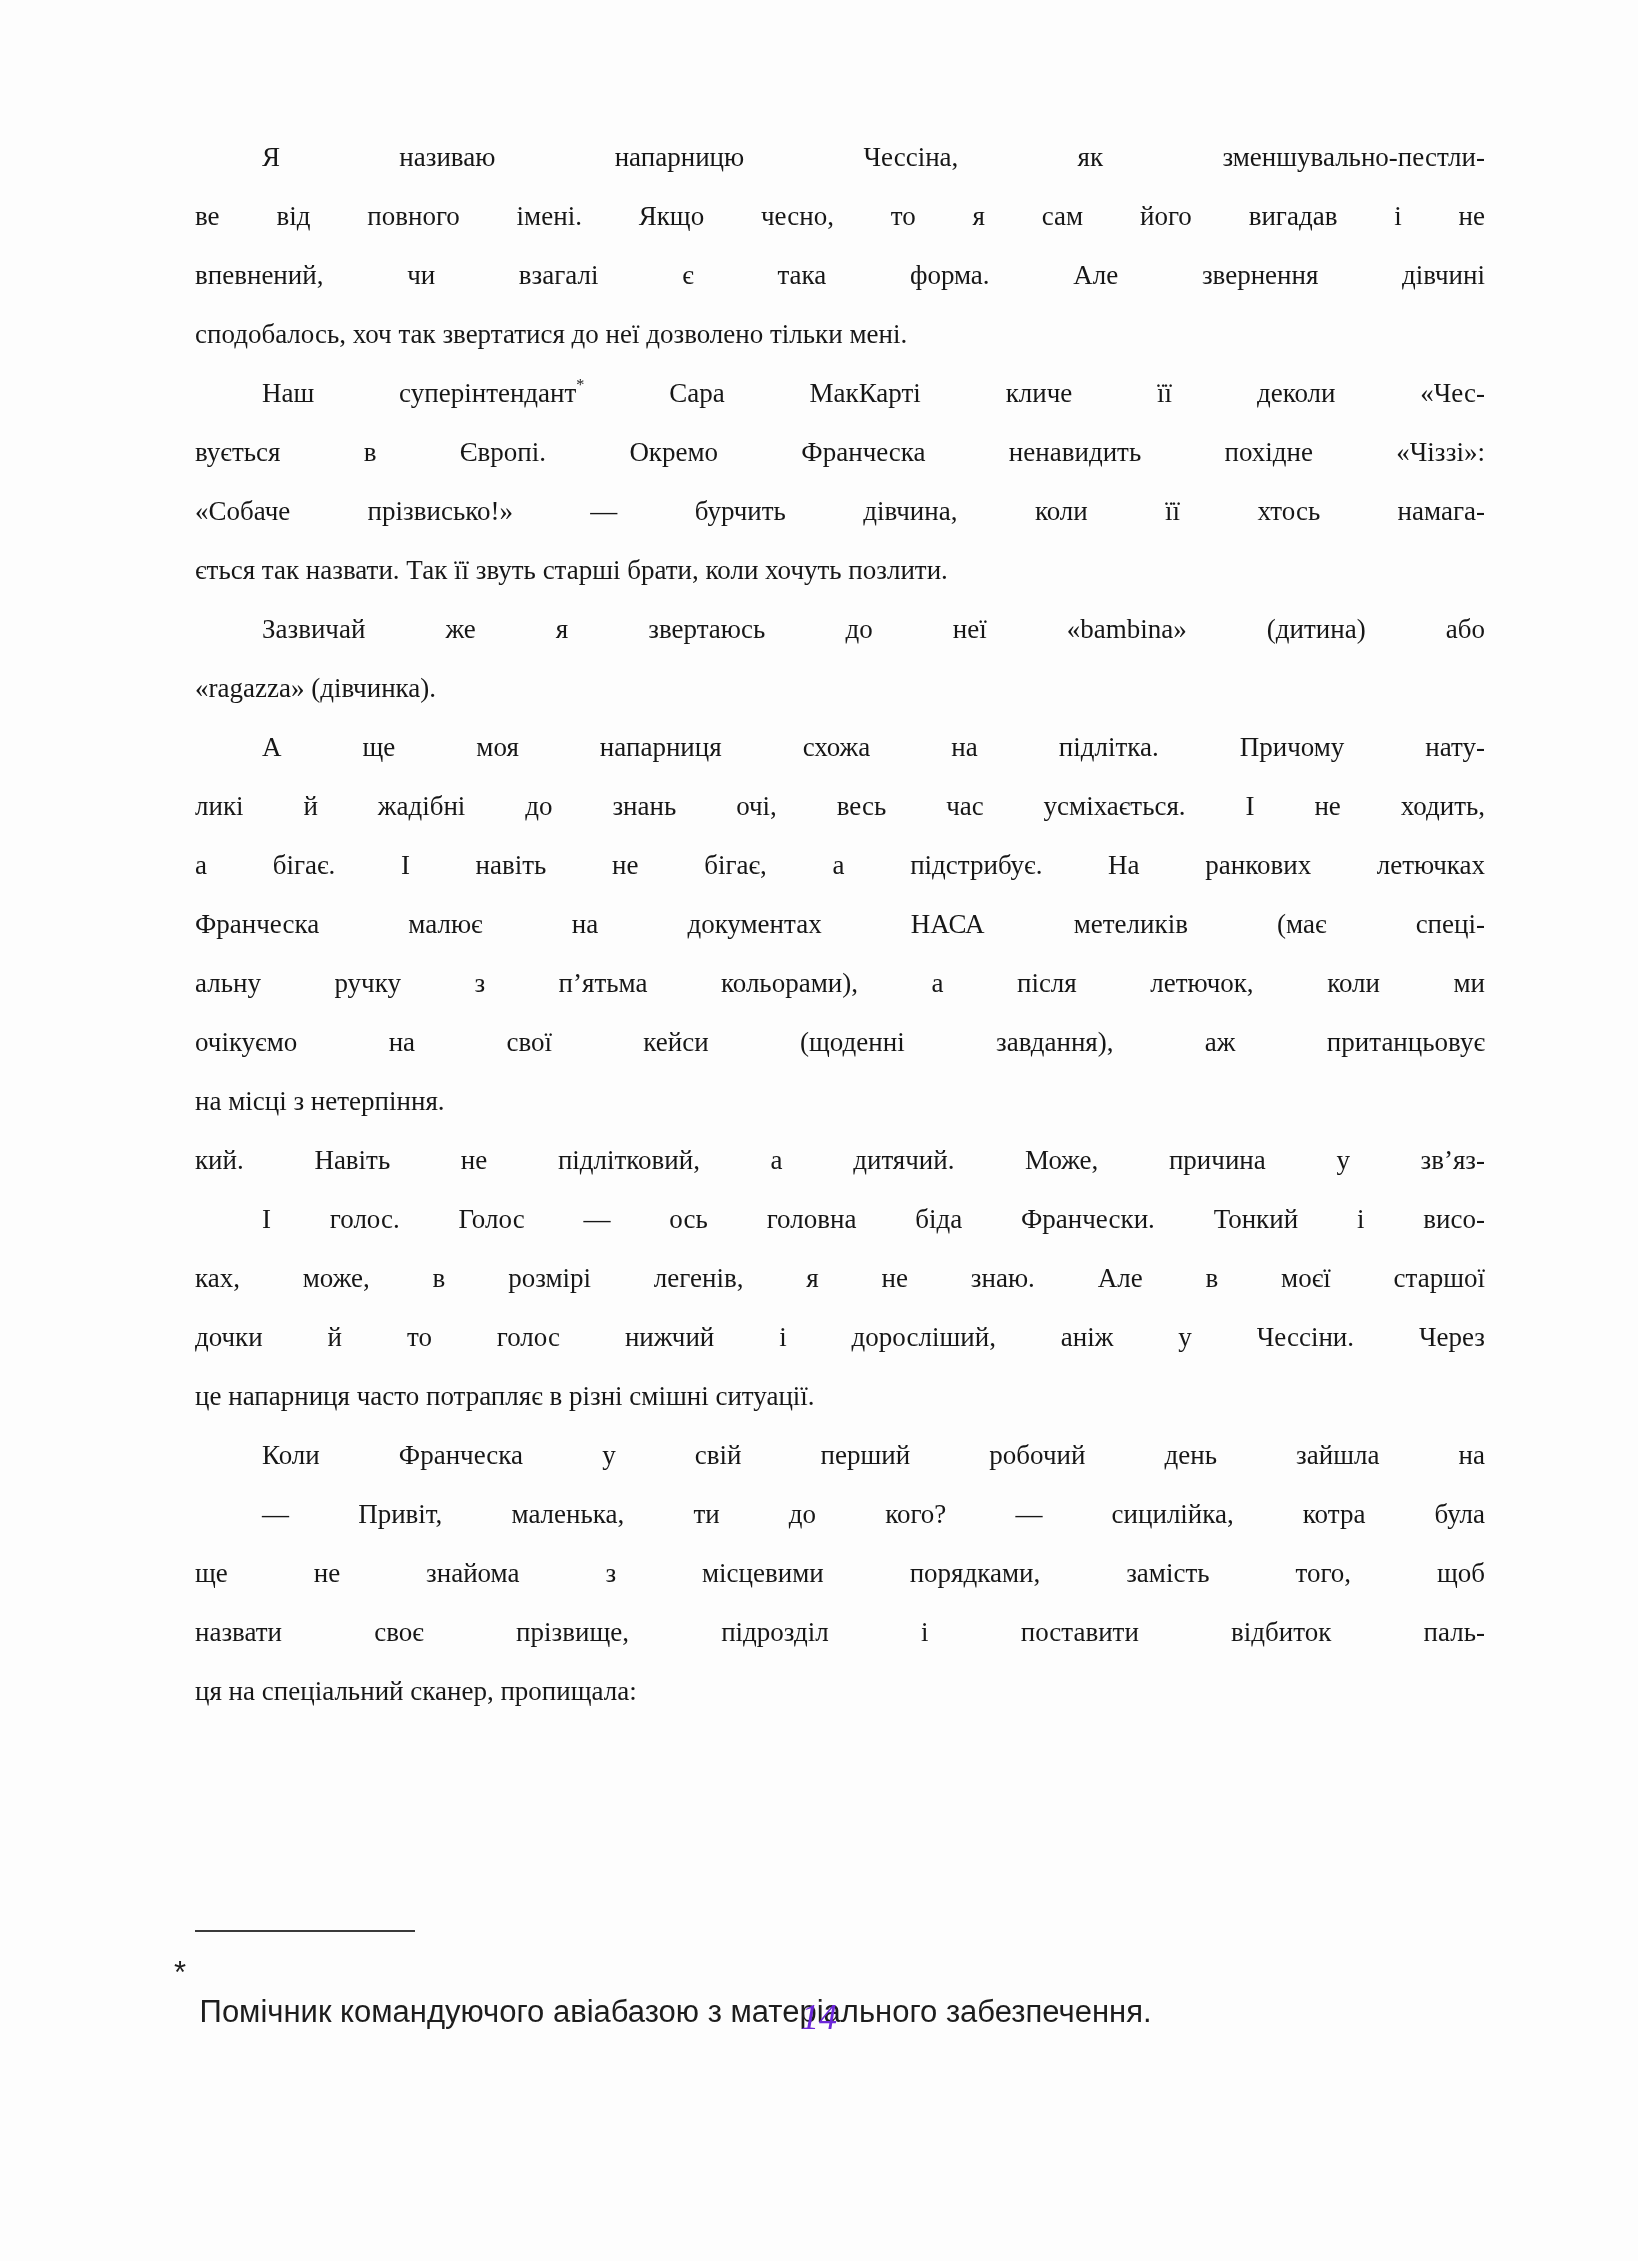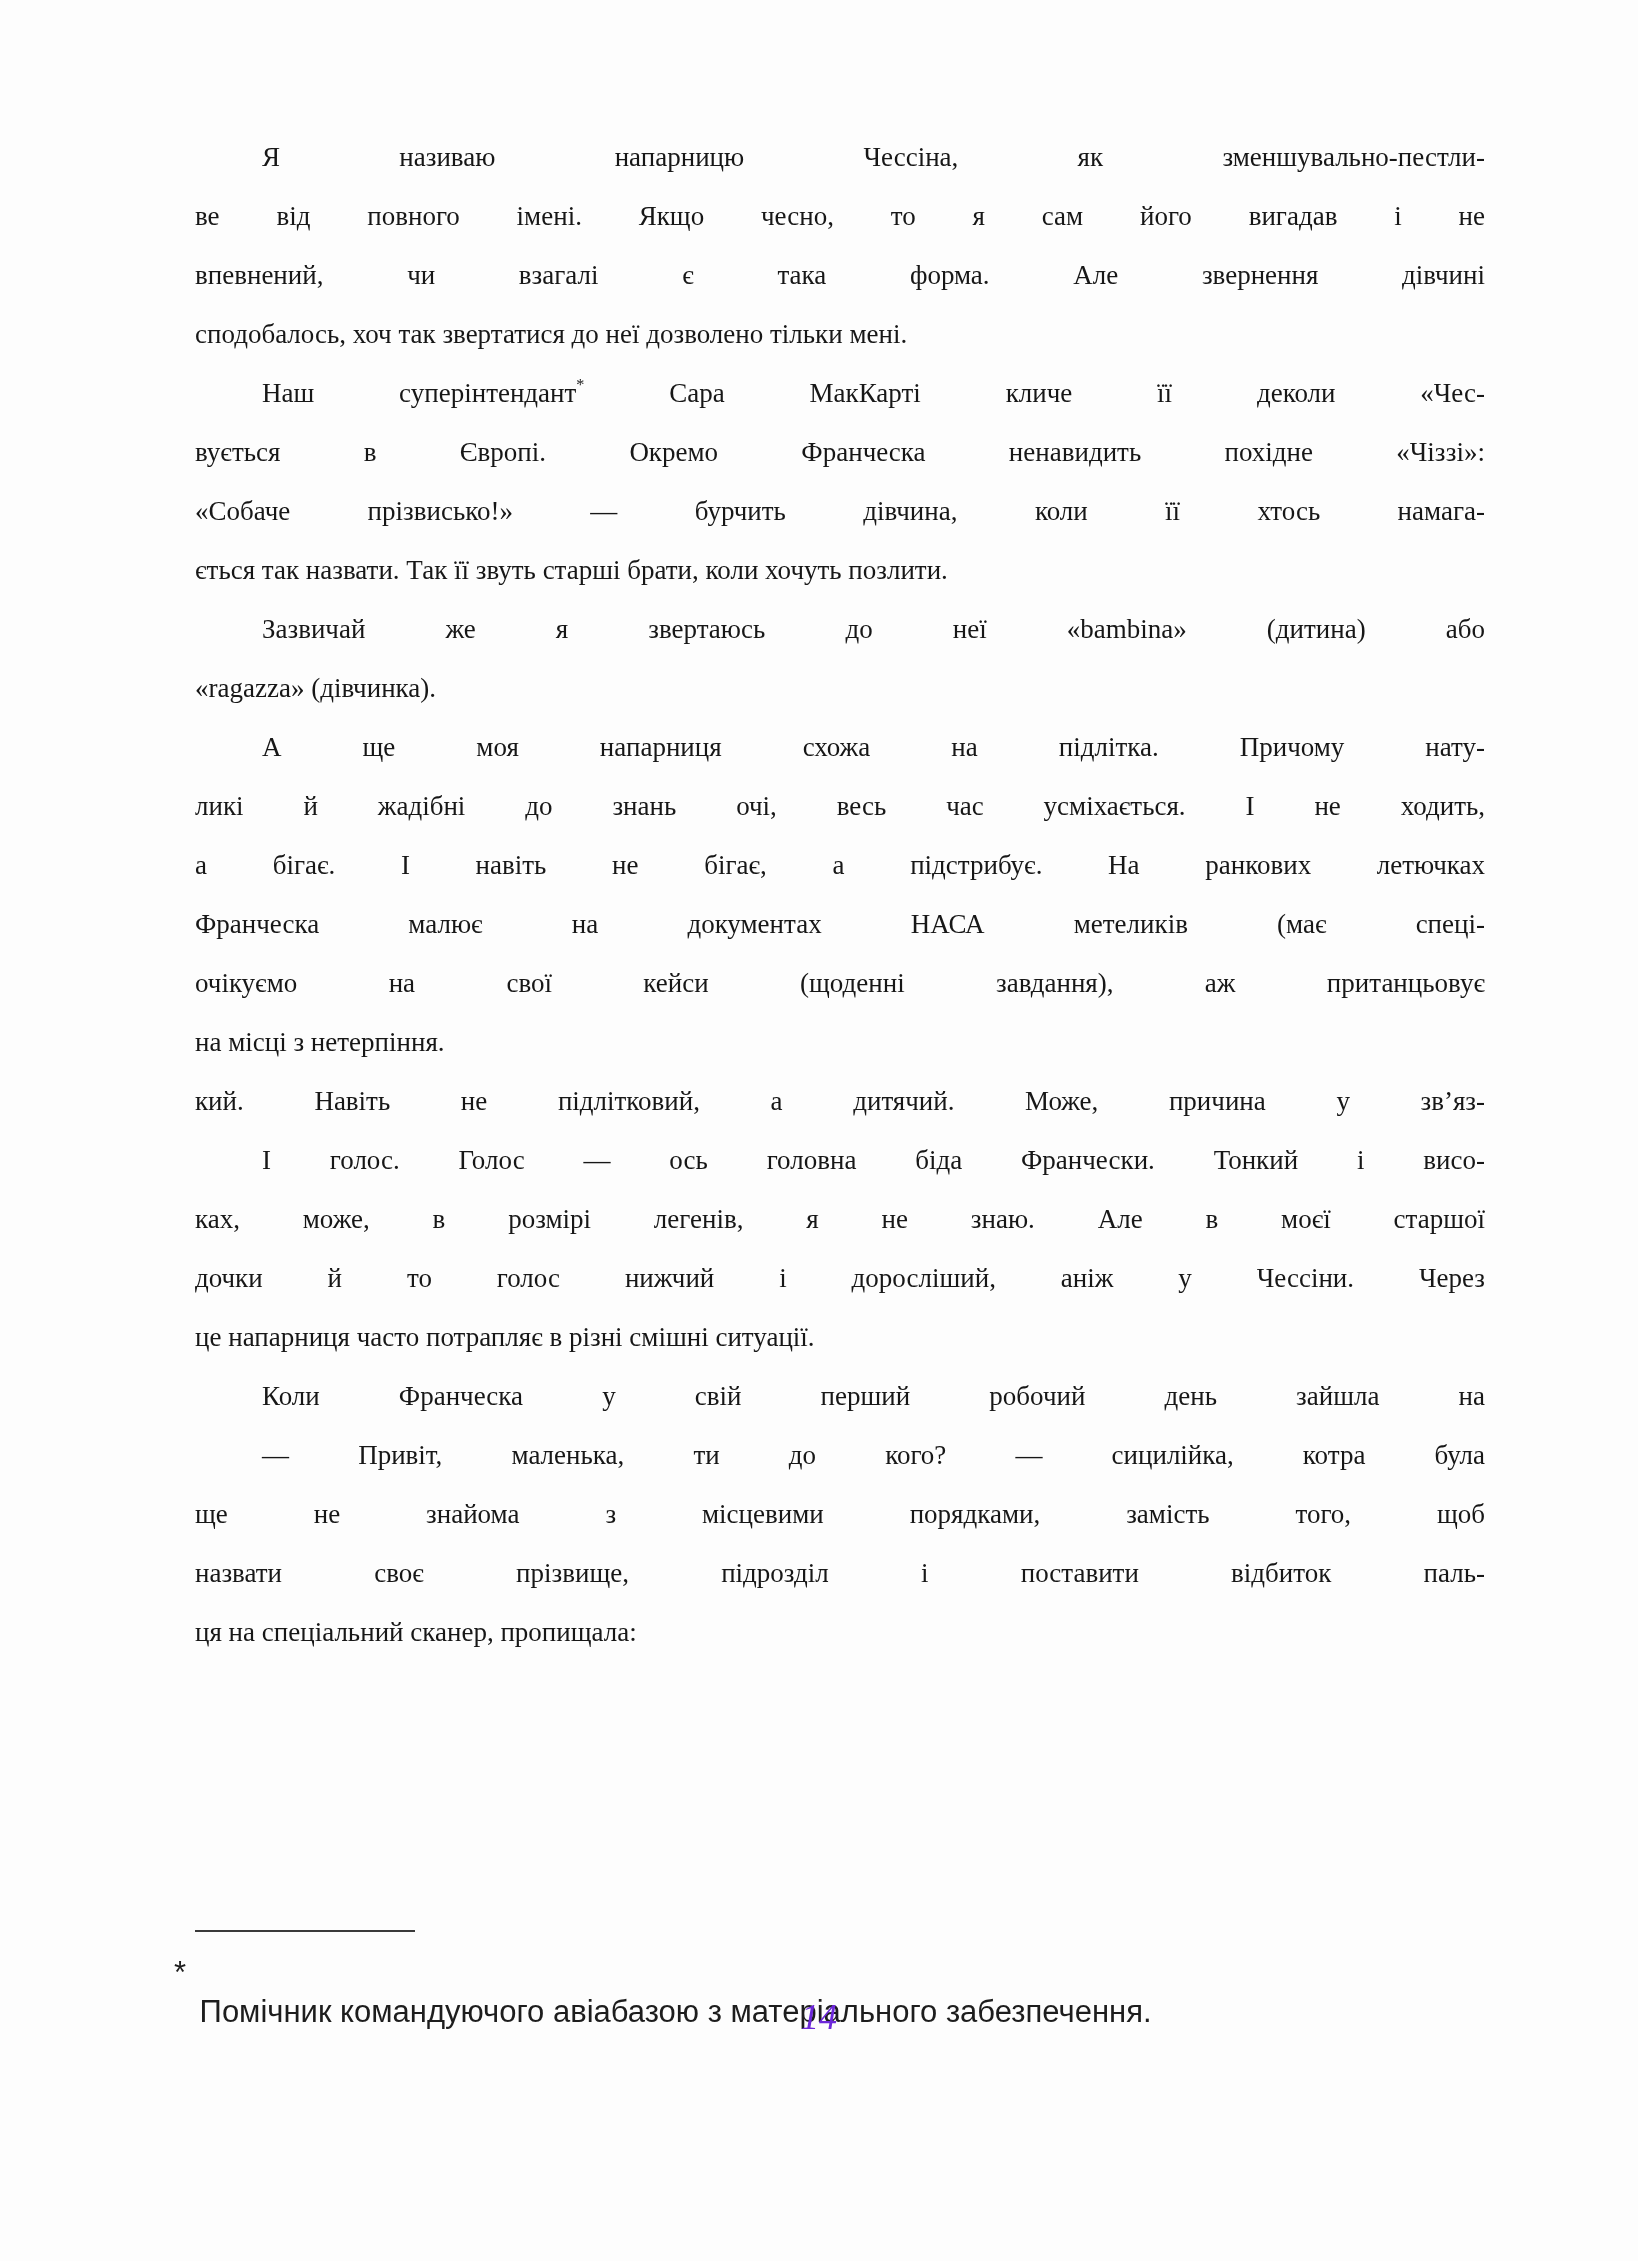--- a/index.html
+++ b/index.html
@@ -96,20 +96,21 @@
       <div class="line para-first">Наш суперінтендант<sup>*</sup> Сара МакКарті кличе її деколи «Чес-</div>
       <div class="line">вується в Європі. Окремо Франческа ненавидить похідне «Чіззі»:</div>
       <div class="line">«Собаче прізвисько!» — бурчить дівчина, коли її хтось намага-</div>
       <div class="line para-last">ється так назвати. Так її звуть старші брати, коли хочуть позлити.</div>
       <div class="line para-first">Зазвичай же я звертаюсь до неї «bambina» (дитина) або</div>
       <div class="line para-last">«ragazza» (дівчинка).</div>
       <div class="line para-first">А ще моя напарниця схожа на підлітка. Причому нату-</div>
       <div class="line">ликі й жадібні до знань очі, весь час усміхається. І не ходить,</div>
       <div class="line">а бігає. І навіть не бігає, а підстрибує. На ранкових летючках</div>
       <div class="line">Франческа малює на документах НАСА метеликів (має спеці-</div>
+      <div class="line">альну ручку з п’ятьма кольорами), а після летючок, коли ми</div>
       <div class="line">очікуємо на свої кейси (щоденні завдання), аж пританцьовує</div>
       <div class="line para-last">на місці з нетерпіння.</div>
       <div class="line">кий. Навіть не підлітковий, а дитячий. Може, причина у зв’яз-</div>
       <div class="line para-first">І голос. Голос — ось головна біда Франчески. Тонкий і висо-</div>
       <div class="line">ках, може, в розмірі легенів, я не знаю. Але в моєї старшої</div>
       <div class="line">дочки й то голос нижчий і доросліший, аніж у Чессіни. Через</div>
       <div class="line para-last">це напарниця часто потрапляє в різні смішні ситуації.</div>
       <div class="line para-first">Коли Франческа у свій перший робочий день зайшла на</div>
       <div class="line para-first">— Привіт, маленька, ти до кого? — сицилійка, котра була</div>
       <div class="line">ще не знайома з місцевими порядками, замість того, щоб</div>

